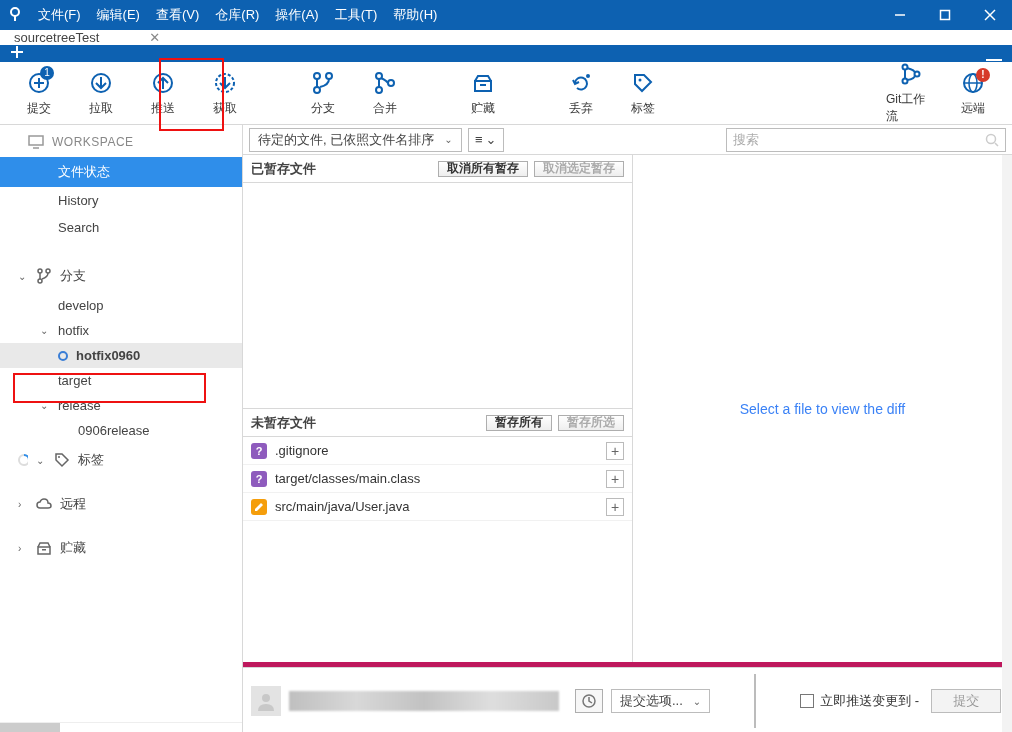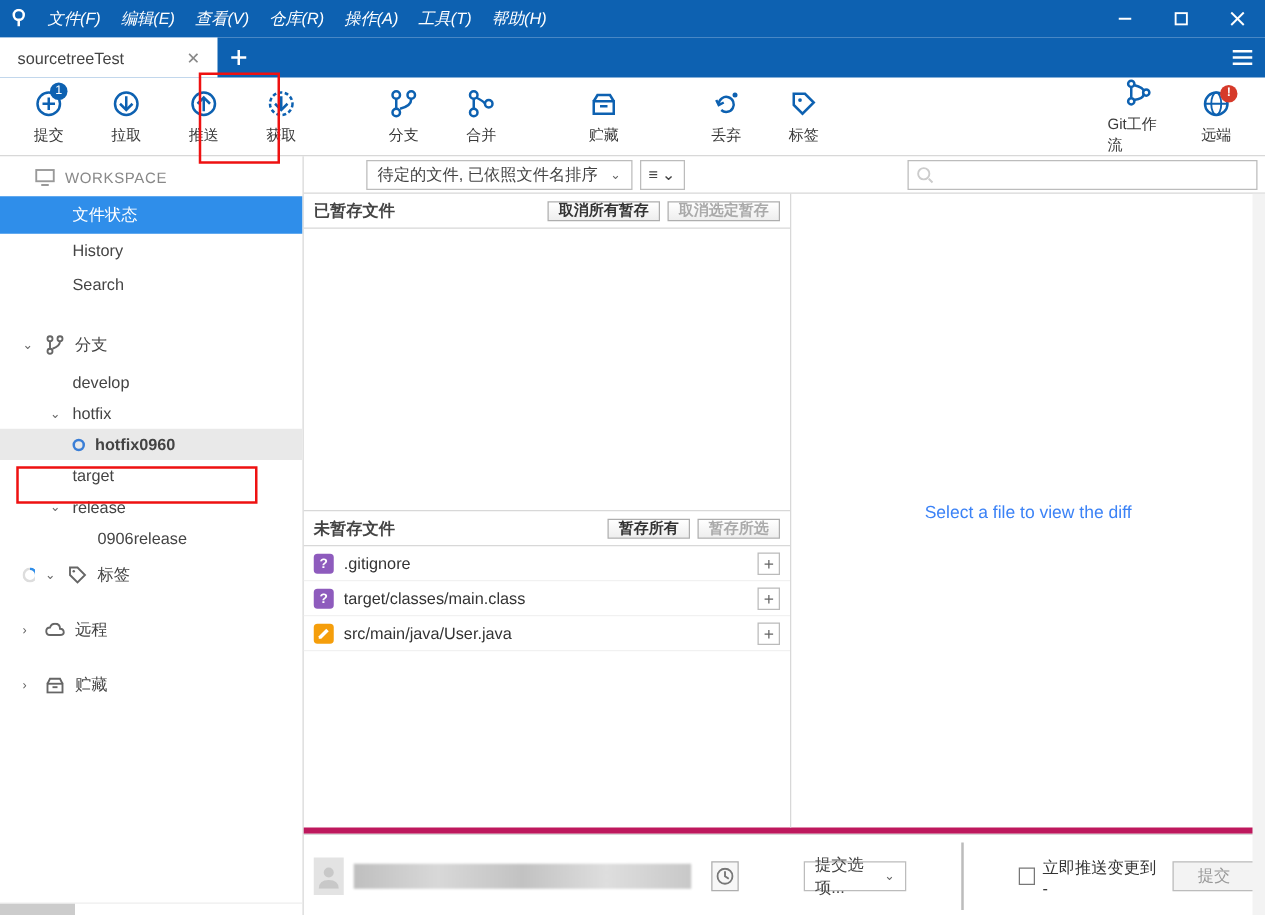--- a/index.html
+++ b/index.html
@@ -1,25 +1,25 @@
 <!DOCTYPE html>
 <html><head>
 <meta charset="utf-8">
 <style>
 * { margin: 0; padding: 0; box-sizing: border-box; font-family: "Microsoft YaHei", "Segoe UI", sans-serif; }
 body { width: 1012px; height: 732px; background: #fff; overflow: hidden; font-size: 13px; color: #333; }
 
 .titlebar { height: 30px; background: #0d61b1; display: flex; align-items: center; color: #fff; }
 .titlebar .logo { width: 30px; display: flex; align-items: center; justify-content: center; }
-.menu { display: flex; font-style: italic; }
+.menu { display: flex; }
 .menu .item { padding: 0 8px; line-height: 30px; cursor: pointer; }
 .winbtns { margin-left: auto; display: flex; }
 .winbtns .btn { width: 45px; height: 30px; display: flex; align-items: center; justify-content: center; cursor: pointer; }
 
-.tabbar { height: 32px; background: #0d61b1; display: flex; align-items: stretch; }
+.tabbar { height: 32px; background: #0d61b1; display: flex; align-items: stretch; flex-direction: column; }
 .tab { background: #fff; display: flex; align-items: center; padding: 0 14px; gap: 50px; height: 32px; color: #444; }
 .tab .close { color: #888; cursor: pointer; }
 .addtab { width: 34px; display: flex; align-items: center; justify-content: center; color: #fff; cursor: pointer; }
 .tabbar .ham { margin-left: auto; width: 36px; display: flex; align-items: center; justify-content: center; color: #fff; cursor: pointer; }
 
 .toolbar { height: 63px; border-bottom: 1px solid #d8d8d8; display: flex; align-items: center; padding: 0 14px; gap: 12px; }
 .tbtn { width: 50px; display: flex; flex-direction: column; align-items: center; justify-content: center; gap: 4px; cursor: pointer; position: relative; }
 .tbtn .ic { height: 26px; display: flex; align-items: center; justify-content: center; color: #0d61b1; }
 .tbtn .lbl { font-size: 12px; color: #3a3a3a; }
 .tbtn .badge { position: absolute; top: -4px; left: 26px; min-width: 14px; height: 14px; background: #0d61b1; color: #fff; border-radius: 7px; font-size: 10px; display: flex; align-items: center; justify-content: center; padding: 0 2px; }
@@ -44,21 +44,21 @@
 .sidebar .brow.lvl3 { padding-left: 58px; }
 .sidebar .brow.hl { background: #e9e9e9; font-weight: bold; }
 .sidebar .brow .bcaret { width: 10px; font-size: 10px; color: #666; }
 .sidebar .brow .dot { width: 10px; height: 10px; border: 2px solid #3a7ed6; border-radius: 50%; }
 .sbspacer { flex: 1; }
 .sbscroll { height: 10px; border-top: 1px solid #eee; display: flex; }
 .sbscroll .thumb { height: 100%; width: 60px; background: #ccc; }
 
 .content { flex: 1; display: flex; flex-direction: column; position: relative; }
 .filterbar { height: 30px; border-bottom: 1px solid #d8d8d8; display: flex; align-items: center; padding: 3px 6px; gap: 6px; }
-.select { border: 1px solid #bcbcbc; height: 24px; display: flex; align-items: center; padding: 0 8px; gap: 10px; background: #fff; cursor: pointer; color: #444; margin-left: 44px; }
+.select { border: 1px solid #bcbcbc; height: 24px; display: flex; align-items: center; padding: 0 8px; gap: 10px; background: #fff; cursor: pointer; color: #444; }
 .select .dd { font-size: 10px; color: #666; }
 .iconbtn { border: 1px solid #bcbcbc; height: 24px; width: 36px; display: flex; align-items: center; justify-content: center; background: #fff; cursor: pointer; gap: 3px; color: #444; }
 .fflex { flex: 1; }
 .search { height: 24px; width: 280px; border: 1px solid #bcbcbc; display: flex; align-items: center; padding: 0 6px; color: #aaa; gap: 6px; }
 
 .stage { flex: 1; display: flex; border-bottom: 5px solid #be185d; }
 .leftcol { width: 390px; border-right: 1px solid #d8d8d8; display: flex; flex-direction: column; }
 .panehead { height: 28px; border-bottom: 1px solid #d8d8d8; display: flex; align-items: center; padding: 0 8px; font-weight: 600; color: #444; gap: 6px; }
 .panehead .phflex { flex: 1; }
 .btn-s { height: 16px; border: 1px solid #aeaeae; background: linear-gradient(#fff,#eee); padding: 0 8px; font-size: 12px; cursor: pointer; color: #333; display: flex; align-items: center; }
@@ -359,20 +359,21 @@
       <div class="select">
         <span>待定的文件, 已依照文件名排序</span>
         <span class="dd">⌄</span>
       </div>
       <div class="iconbtn">
         <span>≡</span>
         <span class="dd">⌄</span>
       </div>
       <div class="fflex"></div>
       <div class="search">
+        <span style="flex:1">搜索</span>
         <svg width="14" height="14">
             <circle cx="6" cy="6" r="4.5" fill="none" stroke="#ccc" stroke-width="1.5"></circle>
             <line x1="10" y1="10" x2="13" y2="13" stroke="#ccc" stroke-width="1.5"></line>
           </svg>
       </div>
     </div>
 
     <div class="stage">
       <div class="leftcol">
         <div class="panehead">

